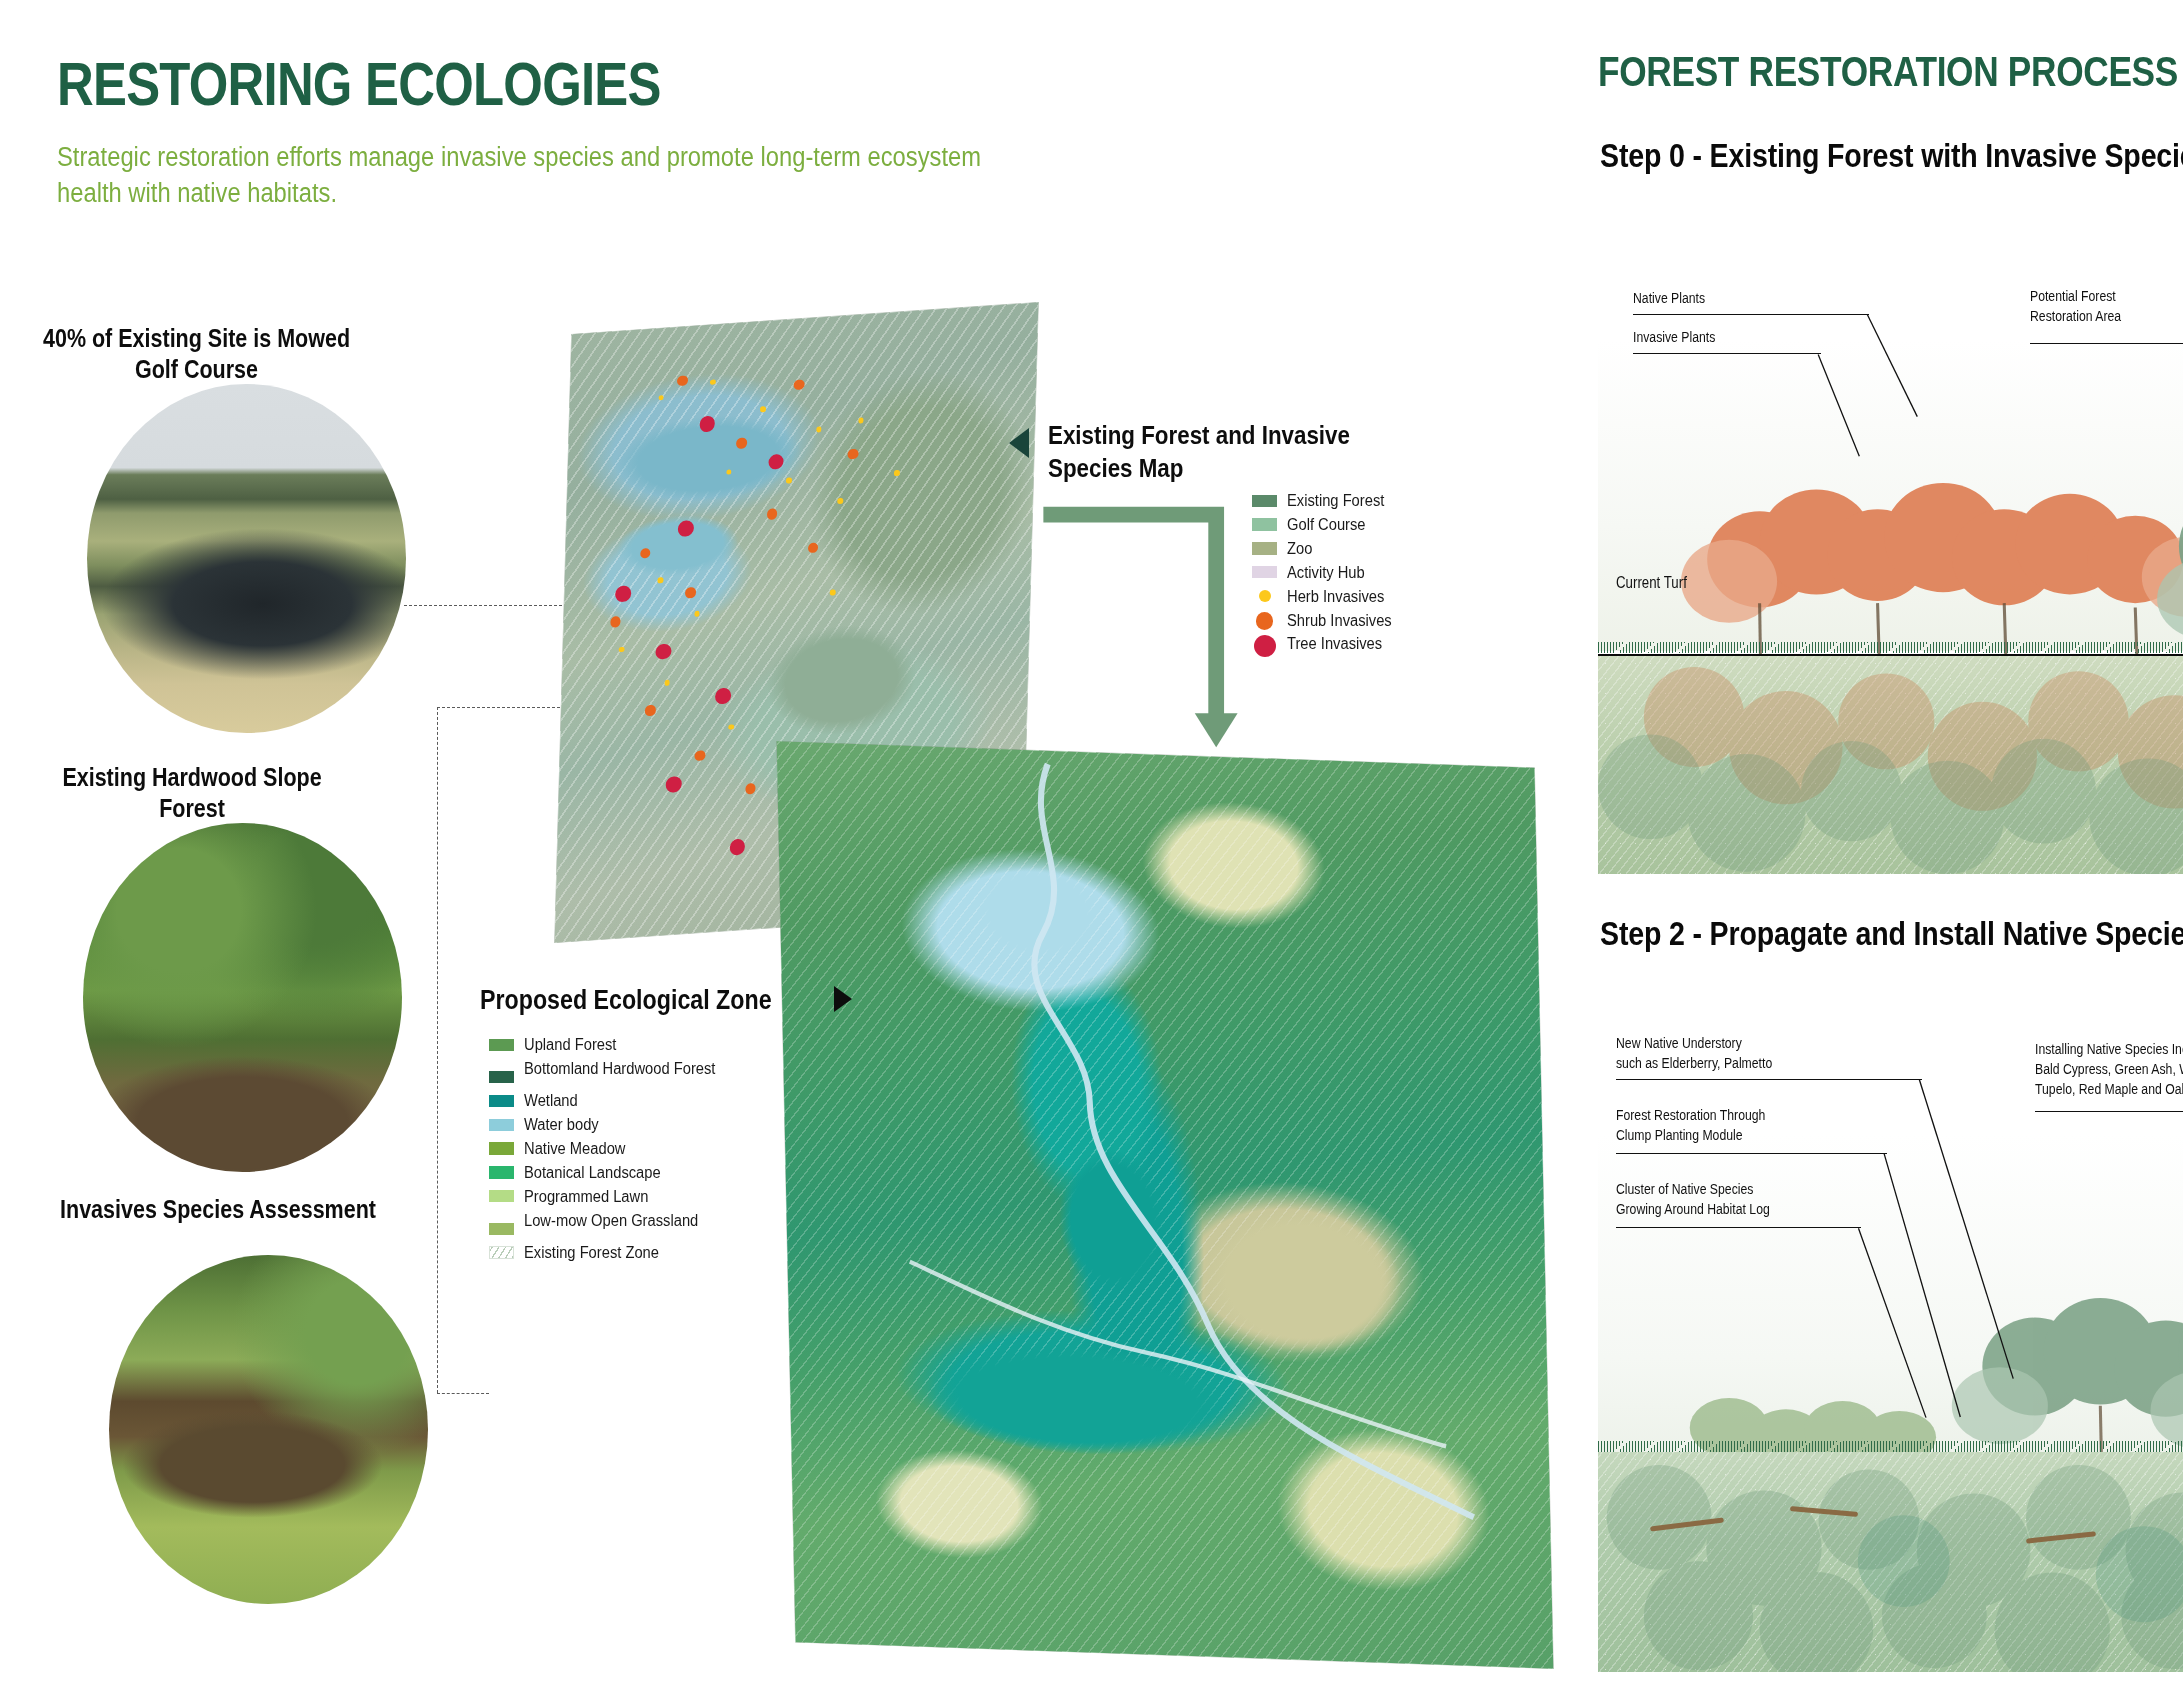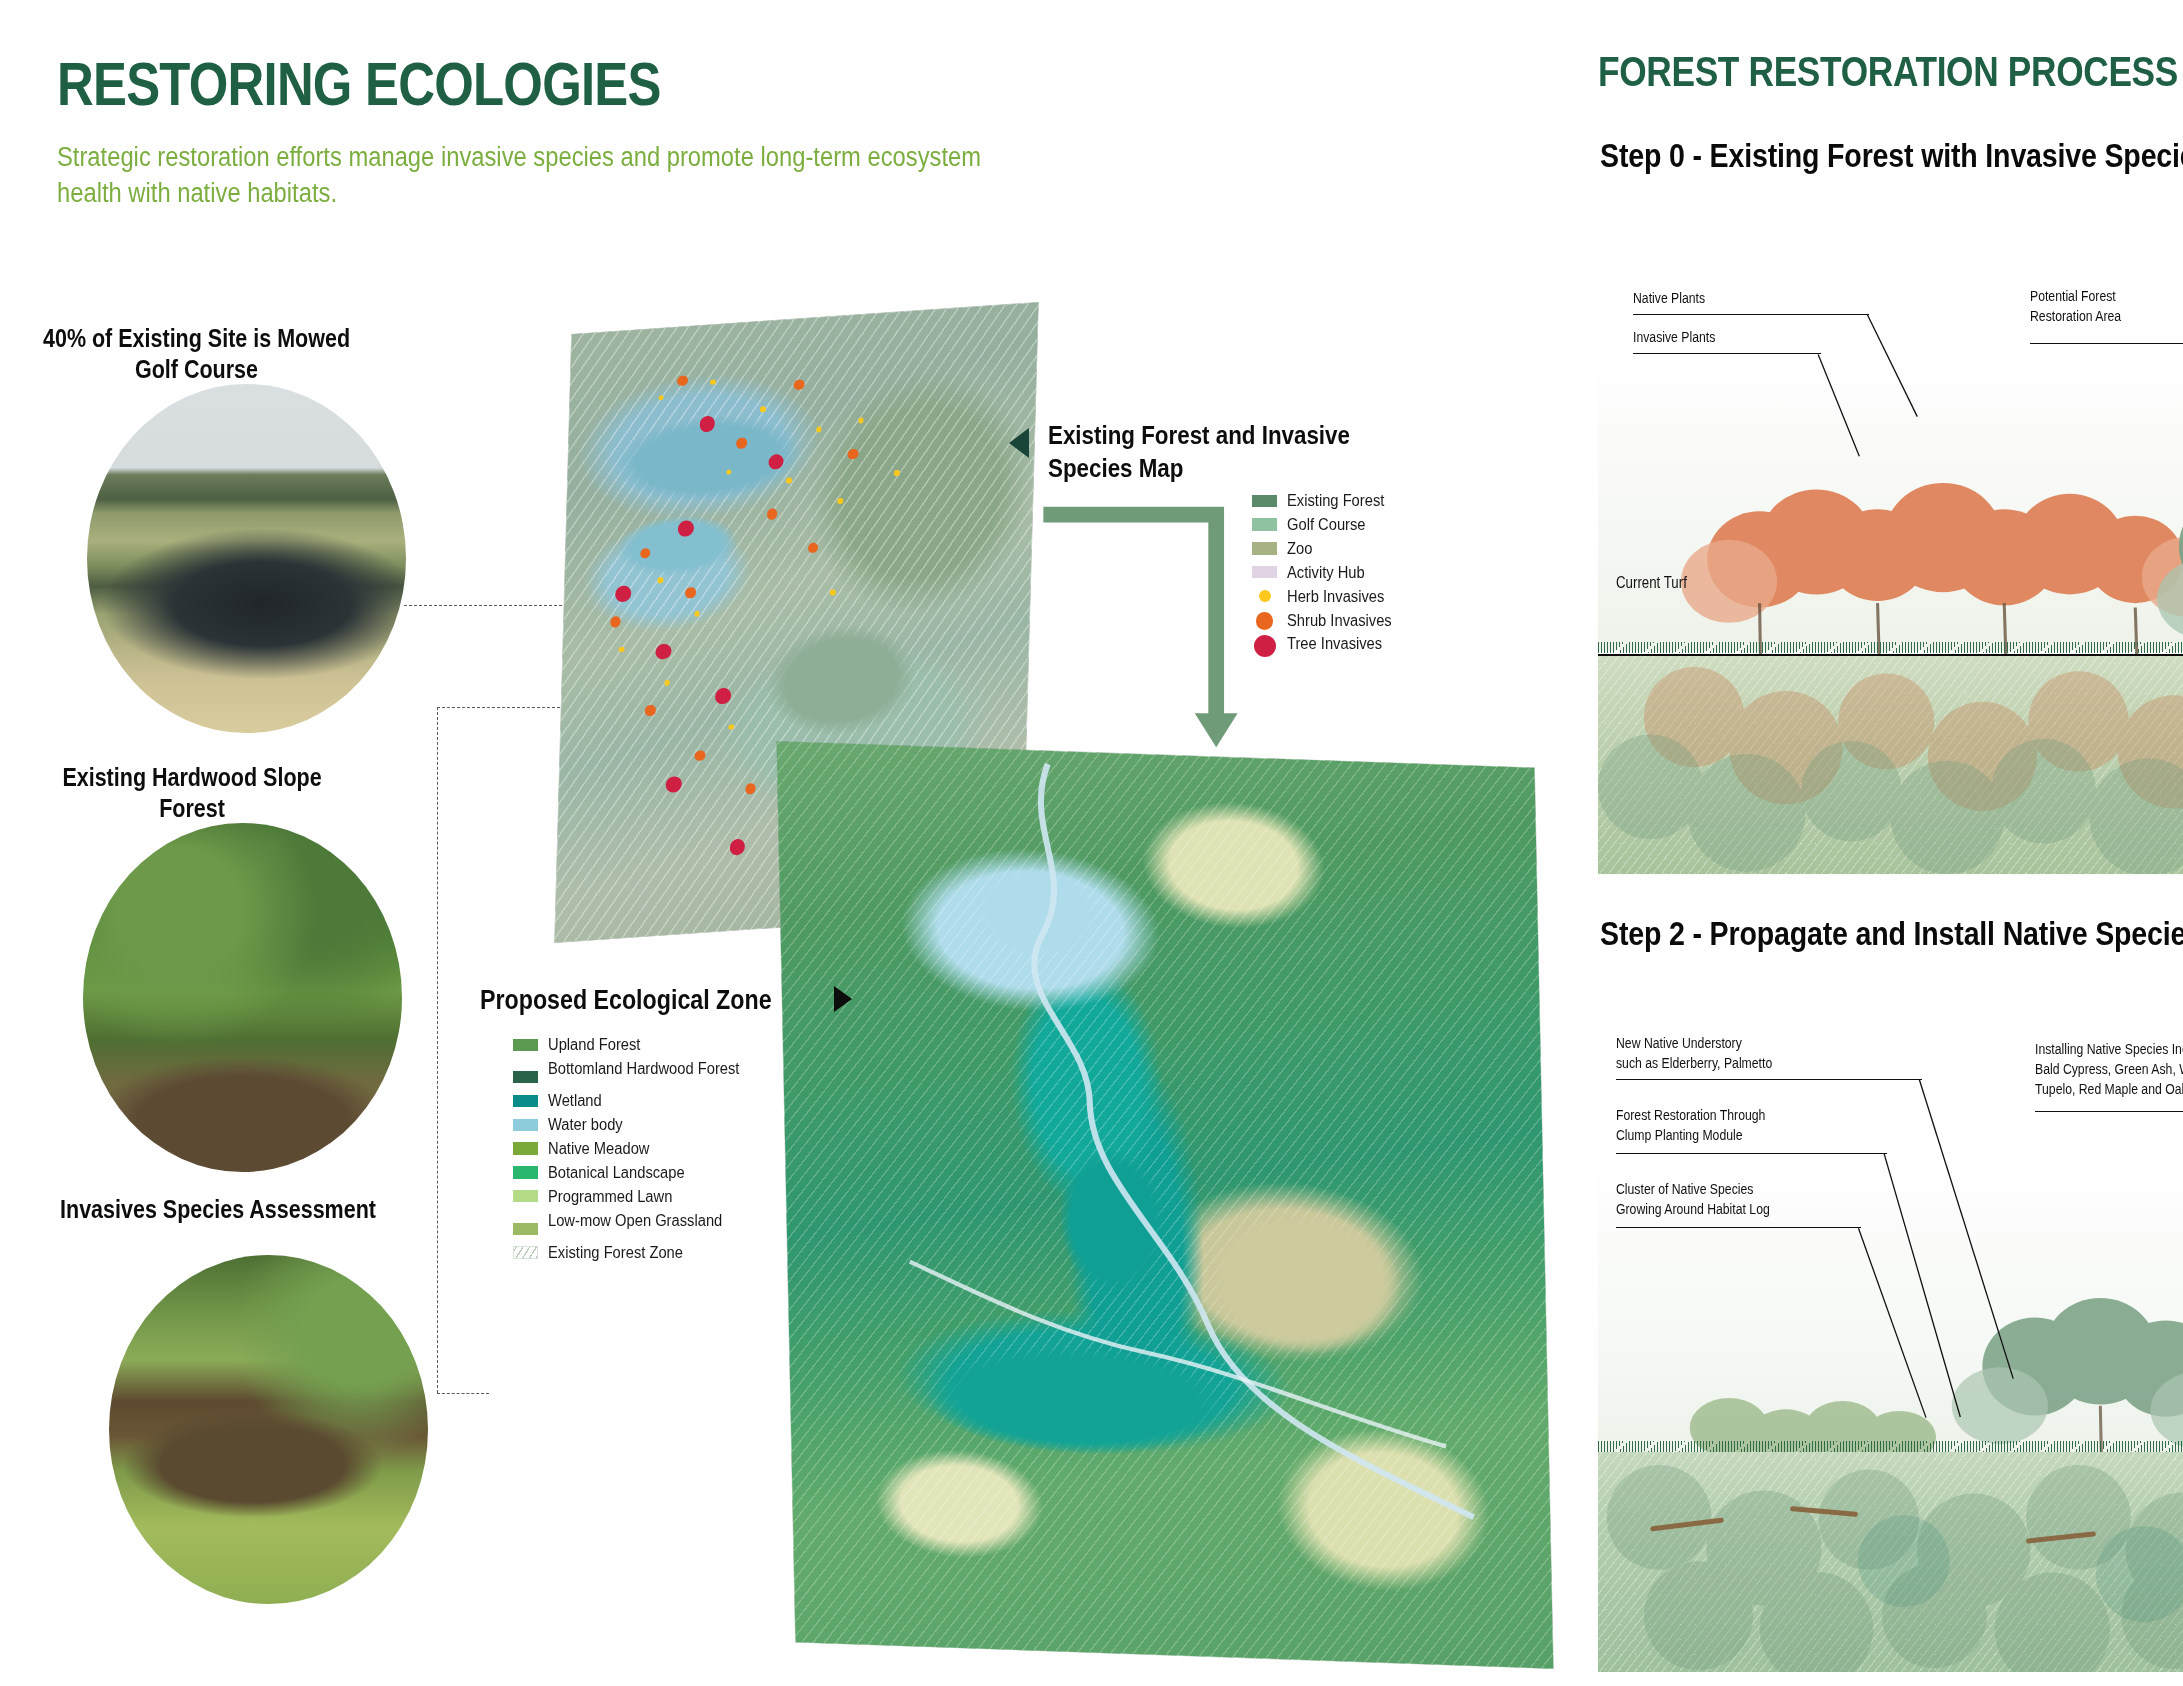--- a/index.html
+++ b/index.html
@@ -310,21 +310,21 @@
     <svg style="position:absolute; inset:0; width:100%; height:100%;" viewBox="0 0 1735 2060" preserveAspectRatio="none">
       <path d="M620 30 C 560 180, 680 280, 600 420 C 520 560, 700 650, 700 800
                C 700 980, 880 1100, 960 1300 C 1040 1500, 1300 1600, 1560 1720" fill="none" stroke="#cfe7f2" stroke-width="14" opacity="0.9"></path>
       <path d="M280 1180 C 420 1240, 600 1330, 820 1370 C 1040 1410, 1260 1500, 1500 1560" fill="none" stroke="#e8f2f7" stroke-width="10" opacity="0.8"></path>
     </svg>
   </div>
 
   <div class="legend-title" style="left:480px; top:985px;">Proposed Ecological Zone</div>
   <div class="tri-right" style="left:834px; top:986px;"></div>
 
-  <div class="legend" style="left:513px; top:1035px; width:297px;">
+  <div class="legend" style="left:489px; top:1035px; width:297px;">
     <div class="legend-row">
       <span class="sw" style="background:#5c9a52;"></span>
       <span class="sw-lbl">Upland Forest</span>
     </div>
     <div class="legend-row" style="margin-bottom:7.9px;text-align:right;">
       <span class="sw" style="background:#28634a; margin-top:12.2px;"></span>
       <span class="sw-lbl" style="max-width:245px;">Bottomland Hardwood Forest</span>
     </div>
     <div class="legend-row">
       <span class="sw" style="background:#0b8b88;"></span>

